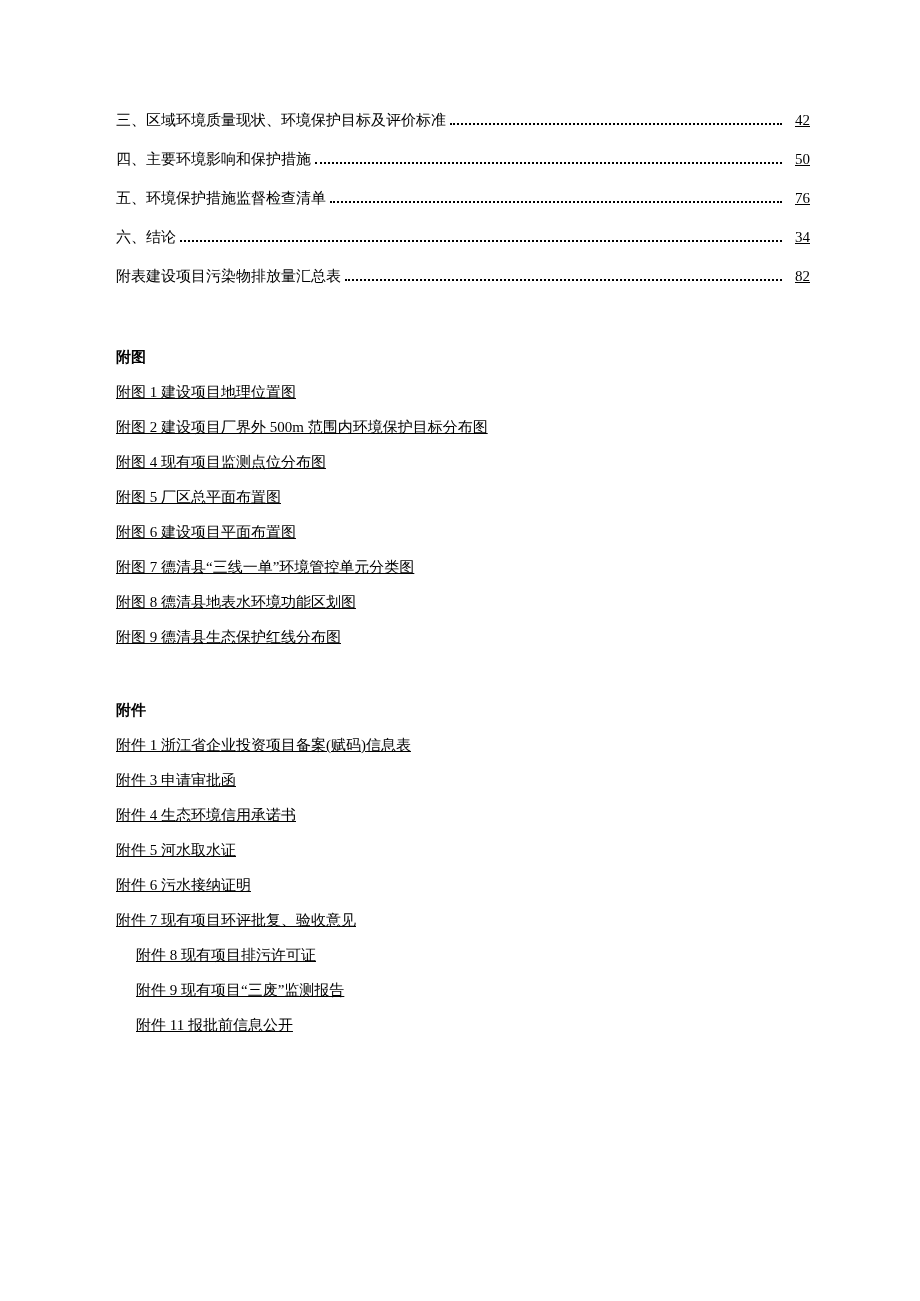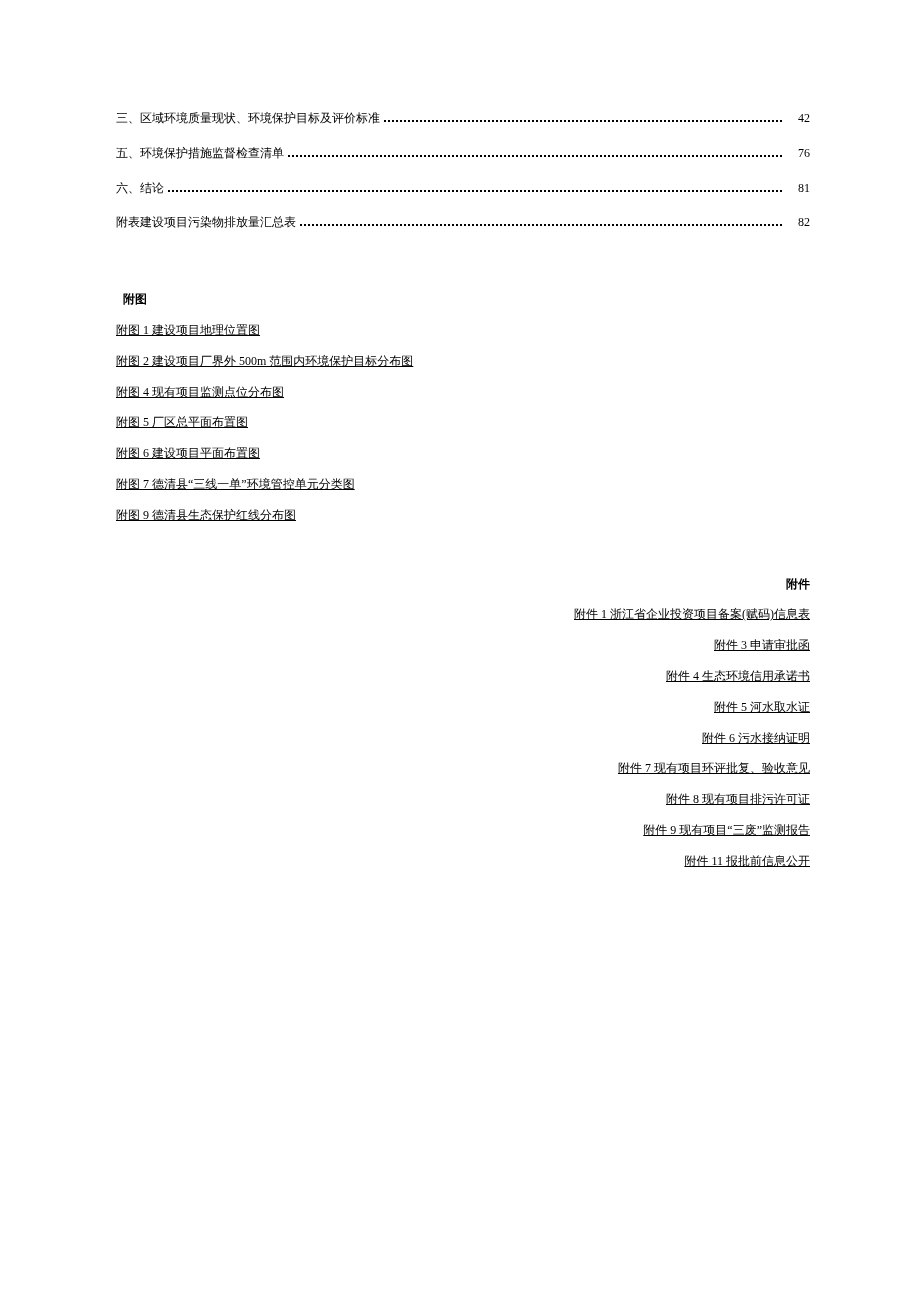--- a/index.html
+++ b/index.html
@@ -8,21 +8,21 @@
     width: 920px;
     background: #ffffff;
     font-family: "SimSun", "Songti SC", serif;
     color: #000000;
   }
   .page {
     box-sizing: border-box;
     width: 920px;
     min-height: 1301px;
     padding: 110px 110px 80px 116px;
-    font-size: 12px;
+    font-size: 15px;
     line-height: 1.4;
   }
   .toc-block {
     margin-bottom: 60px;
   }
   .toc-line {
     display: flex;
     align-items: baseline;
     margin-bottom: 18px;
     white-space: nowrap;
@@ -34,76 +34,81 @@
     flex: 1 1 auto;
     border-bottom: 2px dotted #000;
     margin: 0 4px 4px 4px;
     height: 0.5em;
     min-width: 10px;
   }
   .toc-page {
     flex: 0 0 auto;
     text-align: right;
     min-width: 24px;
+    text-decoration: underline;
   }
   .section-heading {
     font-weight: bold;
     margin-bottom: 14px;
-    margin-left: 7px;
   }
   .item-line {
     margin-bottom: 14px;
     text-decoration: underline;
   }
   .item-line.indent {
     padding-left: 20px;
   }
   .attach-block {
     margin-top: 52px;
-    text-align: right;
   }
   .figures-block {
     margin-top: 12px;
   }
 </style>
 </head>
 <body>
 <div class="page">
 
   <div class="toc-block">
     <div class="toc-line">
       <span class="toc-label">三、区域环境质量现状、环境保护目标及评价标准</span>
       <span class="toc-dots"></span>
       <span class="toc-page">42</span>
     </div>
     <div class="toc-line">
+      <span class="toc-label">四、主要环境影响和保护措施</span>
+      <span class="toc-dots"></span>
+      <span class="toc-page">50</span>
+    </div>
+    <div class="toc-line">
       <span class="toc-label">五、环境保护措施监督检查清单</span>
       <span class="toc-dots"></span>
       <span class="toc-page">76</span>
     </div>
     <div class="toc-line">
       <span class="toc-label">六、结论</span>
       <span class="toc-dots"></span>
-      <span class="toc-page">81</span>
+      <span class="toc-page">34</span>
     </div>
     <div class="toc-line">
       <span class="toc-label">附表建设项目污染物排放量汇总表</span>
       <span class="toc-dots"></span>
       <span class="toc-page">82</span>
     </div>
   </div>
 
   <div class="figures-block">
     <div class="section-heading">附图</div>
     <div class="item-line">附图 1 建设项目地理位置图</div>
     <div class="item-line">附图 2 建设项目厂界外 500m 范围内环境保护目标分布图</div>
     <div class="item-line">附图 4 现有项目监测点位分布图</div>
     <div class="item-line">附图 5 厂区总平面布置图</div>
     <div class="item-line">附图 6 建设项目平面布置图</div>
     <div class="item-line">附图 7 德清县“三线一单”环境管控单元分类图</div>
+    <div class="item-line">附图 8 德清县地表水环境功能区划图</div>
     <div class="item-line">附图 9 德清县生态保护红线分布图</div>
   </div>
 
   <div class="attach-block">
     <div class="section-heading">附件</div>
     <div class="item-line">附件 1 浙江省企业投资项目备案(赋码)信息表</div>
     <div class="item-line">附件 3 申请审批函</div>
     <div class="item-line">附件 4 生态环境信用承诺书</div>
     <div class="item-line">附件 5 河水取水证</div>
     <div class="item-line">附件 6 污水接纳证明</div>

